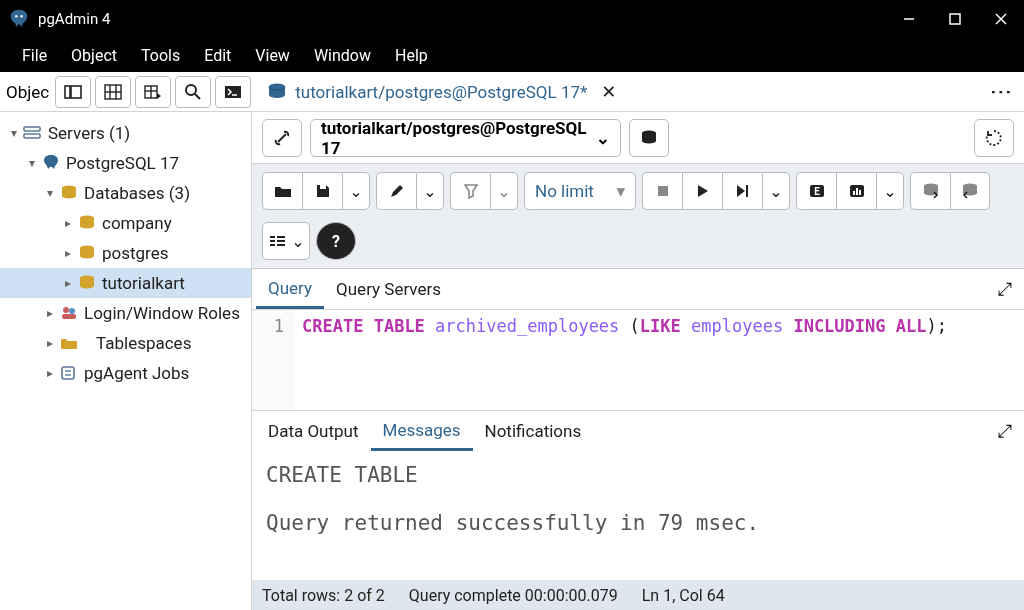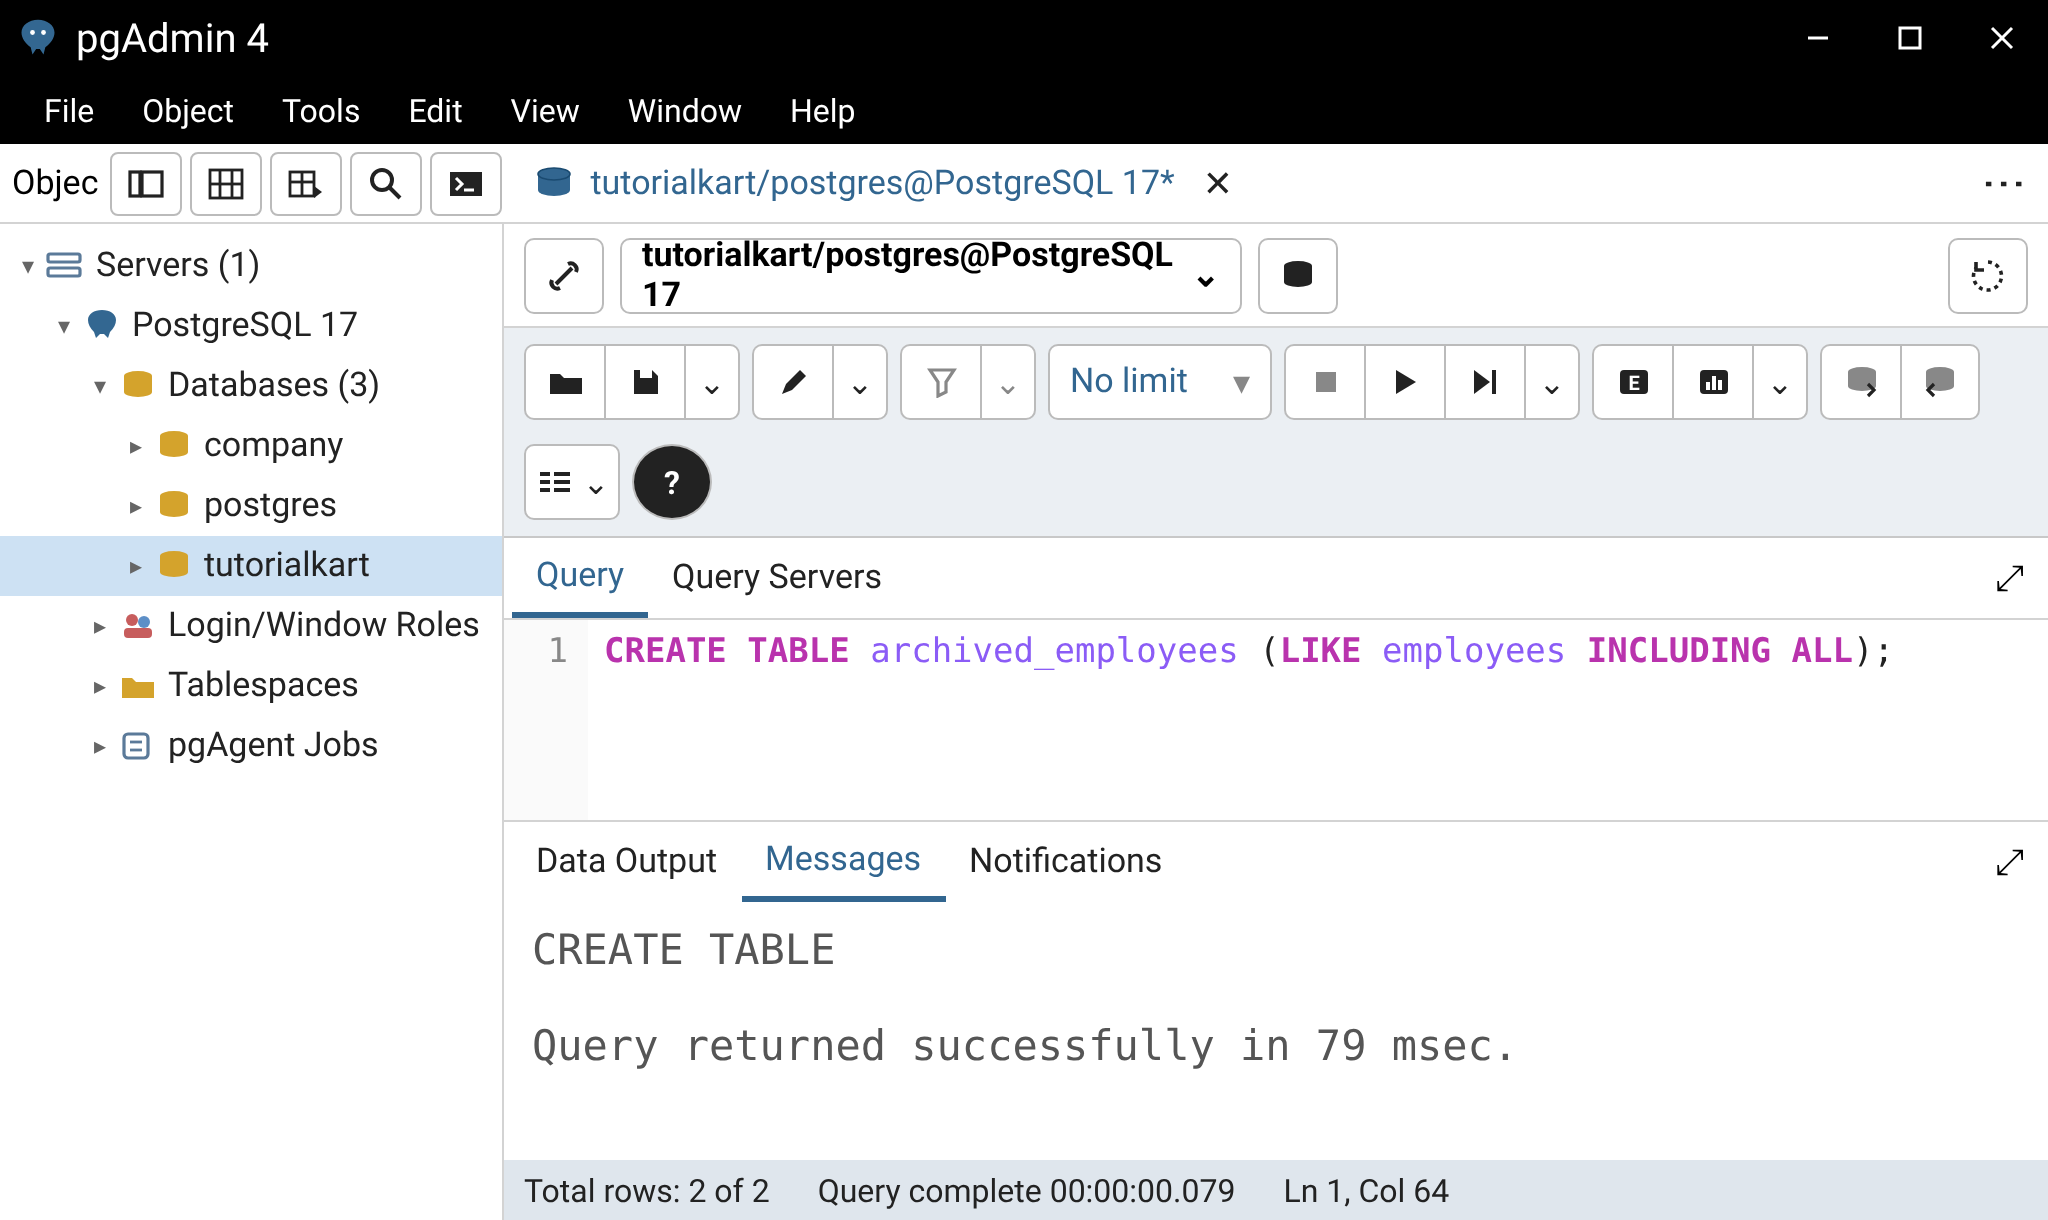--- a/index.html
+++ b/index.html
@@ -1,19 +1,19 @@
 <!DOCTYPE html>
 <html><head>
 <meta charset="utf-8">
 <style>
 * { margin:0; padding:0; box-sizing:border-box; }
 html,body { width:1024px; height:610px; font-family:-apple-system,BlinkMacSystemFont,"Segoe UI",Roboto,sans-serif; font-size:16px; overflow:hidden; background:#fff; }
 .titlebar { height:38px; background:#000; color:#fff; display:flex; align-items:center; padding-left:8px; }
 .titlebar .logo { width:22px; height:22px; margin-right:8px; }
-.titlebar .title { font-size:20px; }
+.titlebar .title { font-size:15px; }
 .titlebar .spacer { flex:1; }
 .winbtn { width:46px; height:38px; display:flex; align-items:center; justify-content:center; color:#fff; }
 .menubar { height:34px; background:#000; color:#fff; display:flex; align-items:center; padding-left:10px; gap:0; font-size:16px; }
 .menubar .menuitem { padding:4px 12px; cursor:pointer; }
 .toolbarrow { height:40px; border-bottom:1px solid #d3d3d3; display:flex; align-items:center; }
 .toolbarrow .objlabel { font-size:17px; padding-left:6px; padding-right:2px; }
 .toolbarrow .tbtn { width:36px; height:32px; border:1px solid #bbb; border-radius:4px; display:flex; align-items:center; justify-content:center; margin-left:4px; cursor:pointer; background:#fff; }
 .toolbarrow .tabarea { flex:1; display:flex; align-items:center; padding-left:12px; }
 .tab { display:flex; align-items:center; color:#326690; gap:8px; font-size:17px; padding:6px 4px; }
 .tab .close { color:#222; font-size:18px; margin-left:6px; }
@@ -217,21 +217,21 @@
         </span>
       <span style="margin-left:4px">Login/Window Roles</span>
     </div>
     <div class="treerow" style="padding-left:42px">
       <span class="caret">▸</span>
       <span class="ticon">
           <svg width="18" height="14">
             <path d="M1 3 h5 l2 2 h9 v8 h-16 z" fill="#d4a32c"></path>
           </svg>
         </span>
-      <span style="margin-left:4px">Tablespaces</span>
+      <span style="margin-left:16px">Tablespaces</span>
     </div>
     <div class="treerow" style="padding-left:42px">
       <span class="caret">▸</span>
       <span class="ticon">
           <svg width="18" height="16">
             <rect x="2" y="2" width="12" height="12" rx="2" fill="none" stroke="#5b7a99" stroke-width="1.6"></rect>
             <line x1="5" y1="6" x2="11" y2="6" stroke="#5b7a99" stroke-width="1.4"></line>
             <line x1="5" y1="10" x2="11" y2="10" stroke="#5b7a99" stroke-width="1.4"></line>
           </svg>
         </span>

